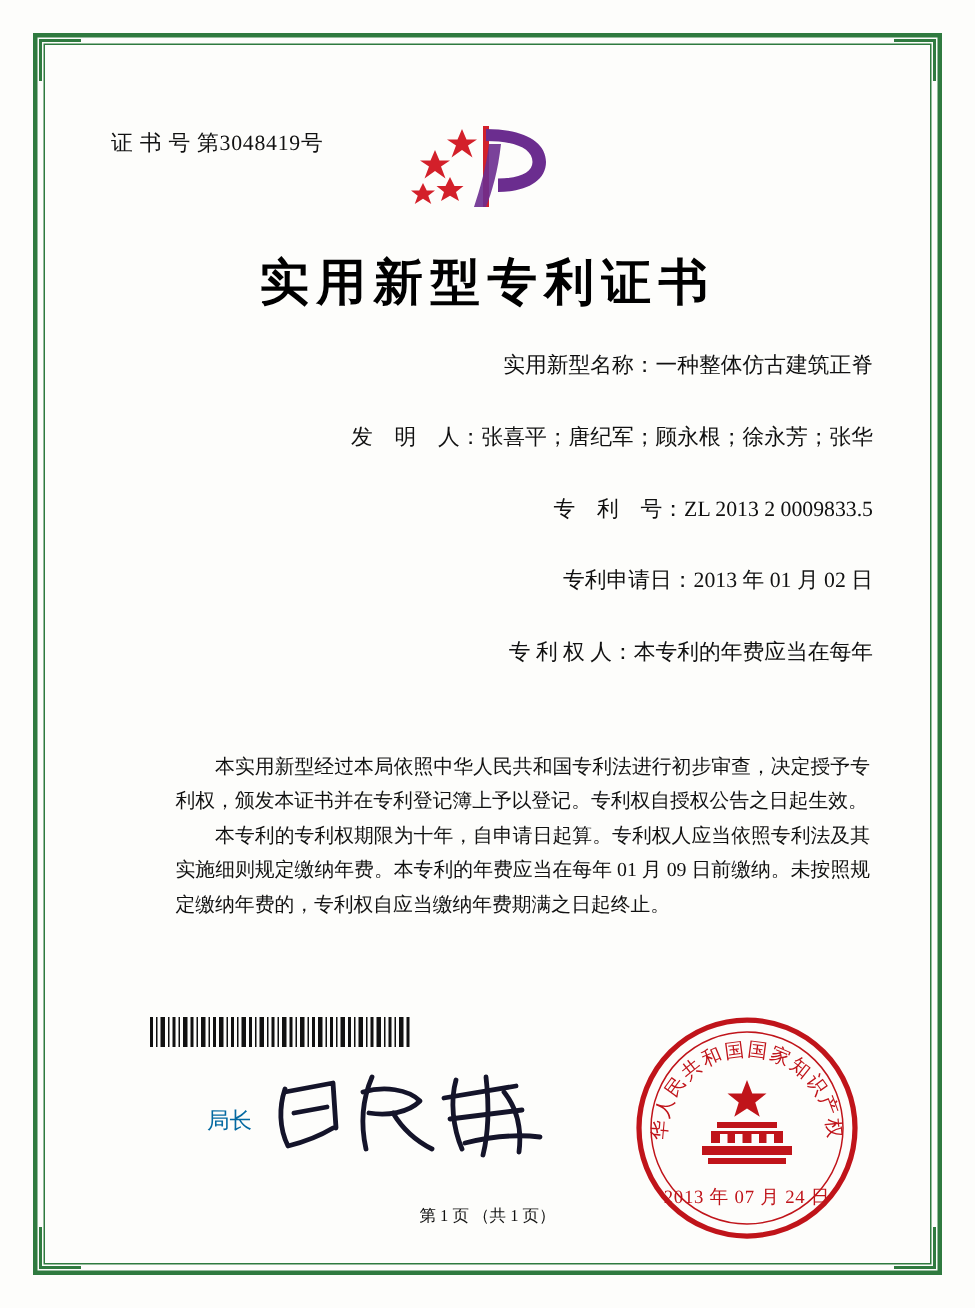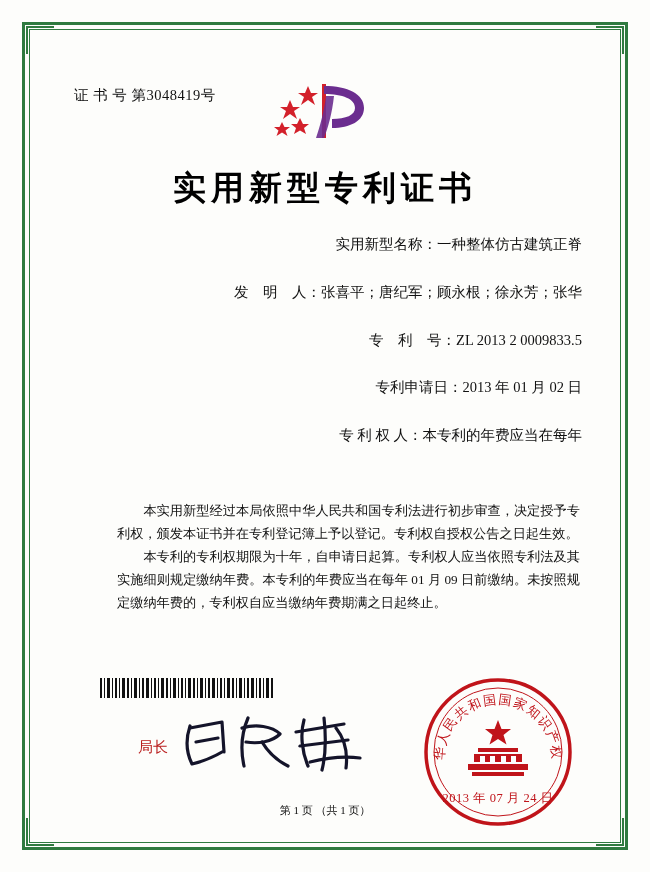--- a/index.html
+++ b/index.html
@@ -149,21 +149,21 @@
     width: 175px;
     height: 20px;
   }
 
   
   .sig-label {
     position: absolute;
     left: 90px;
     top: 690px;
     font-size: 15px;
-    color: #b91c1c;
+    color: #0369a1;
   }
   .signature {
     position: absolute;
     left: 128px;
     top: 660px;
     width: 200px;
     height: 70px;
   }
 
   

